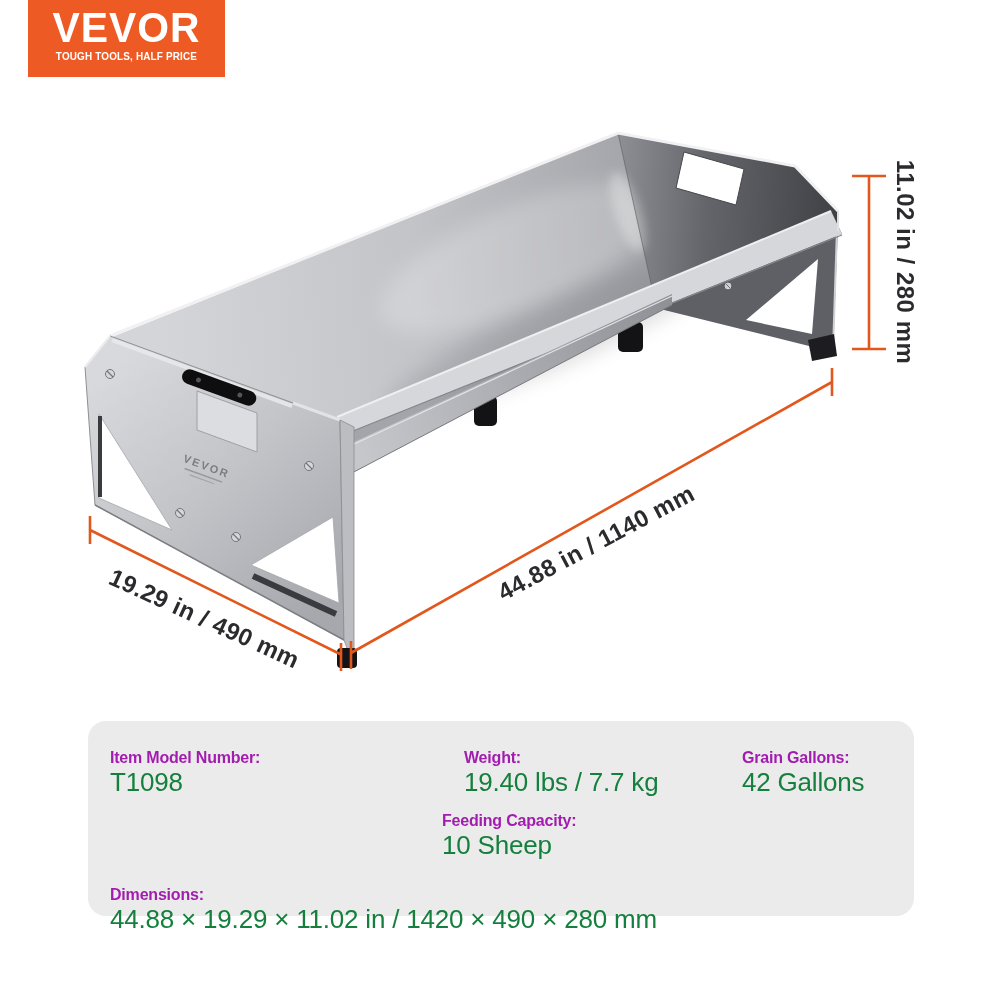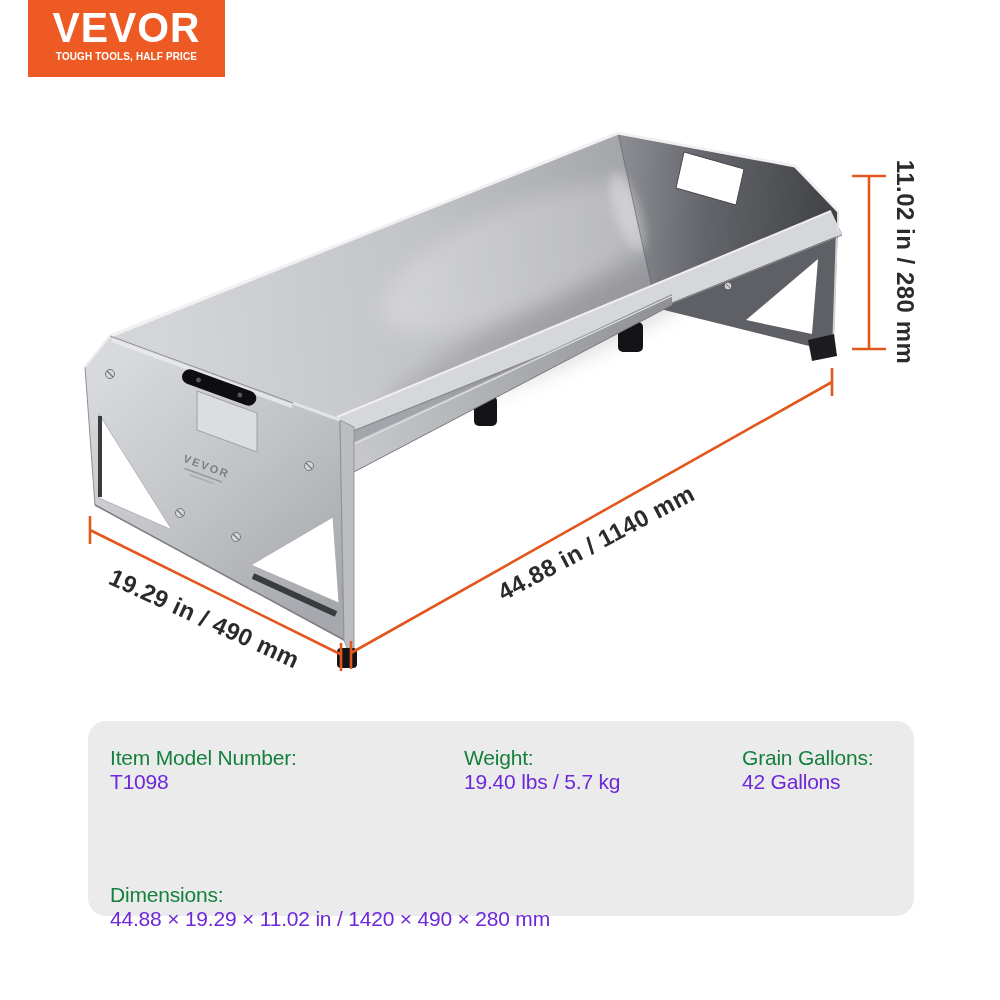--- a/index.html
+++ b/index.html
@@ -35,22 +35,22 @@
     position:absolute;left:88px;top:721px;width:826px;height:195px;
     background:#ebebeb;border-radius:18px;
   }
   .cell{position:absolute;white-space:nowrap;}
   .cell.c0{left:22px;top:25px;}
   .cell.c1{left:376px;top:25px;}
   .cell.c2{left:654px;top:25px;}
   .cell.c3{left:22px;top:88px;}
   .cell.c4{left:354px;top:88px;}
   .cell.c5{left:22px;top:162px;}
-  .spec-label{font-size:21px;font-weight:400;color:#15803d;line-height:24px;letter-spacing:-.2px;}
-  .spec-value{font-size:21px;font-weight:400;color:#6d28d9;line-height:24px;letter-spacing:-.2px;}
+  .spec-label{font-size:16px;font-weight:700;color:#a21caf;line-height:24px;letter-spacing:-.2px;}
+  .spec-value{font-size:26px;font-weight:400;color:#15803d;line-height:24px;letter-spacing:-.2px;}
 </style>
 </head>
 <body>
 
 <div class="canvas">
 
   <div class="logo">
     <div class="logo-name">VEVOR</div>
     <div class="logo-tagline">TOUGH TOOLS, HALF PRICE</div>
   </div>
@@ -194,27 +194,29 @@
     <text class="dim-text" x="201" y="626" text-anchor="middle" transform="rotate(24.5 201 626)">19.29 in / 490 mm</text>
   </svg>
 
   <div class="spec-box">
     <div class="cell c0">
       <div class="spec-label">Item Model Number:</div>
       <div class="spec-value">T1098</div>
     </div>
     <div class="cell c1">
       <div class="spec-label">Weight:</div>
-      <div class="spec-value">19.40 lbs / 5.7 kg</div>
+      <div class="spec-value">19.40 lbs / 7.7 kg</div>
     </div>
     <div class="cell c2">
       <div class="spec-label">Grain Gallons:</div>
       <div class="spec-value">42 Gallons</div>
     </div>
     <div class="cell c4">
+      <div class="spec-label">Feeding Capacity:</div>
+      <div class="spec-value">10 Sheep</div>
     </div>
     <div class="cell c5">
       <div class="spec-label">Dimensions:</div>
       <div class="spec-value">44.88 × 19.29 × 11.02 in / 1420 × 490 × 280 mm</div>
     </div>
   </div>
 
 </div>
 
 </body></html>

